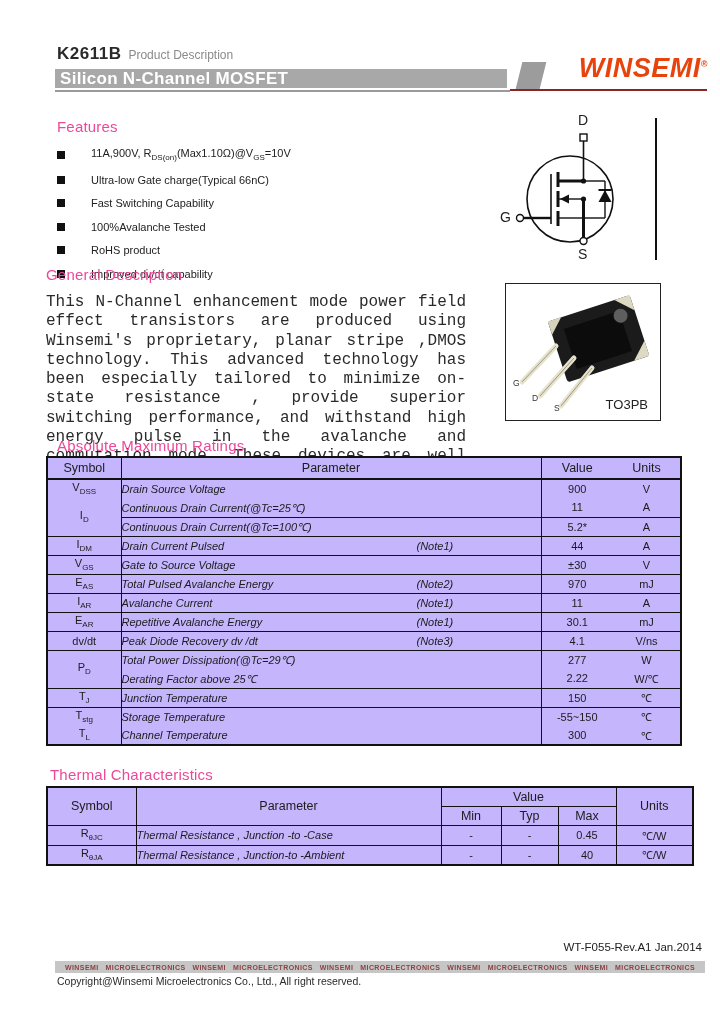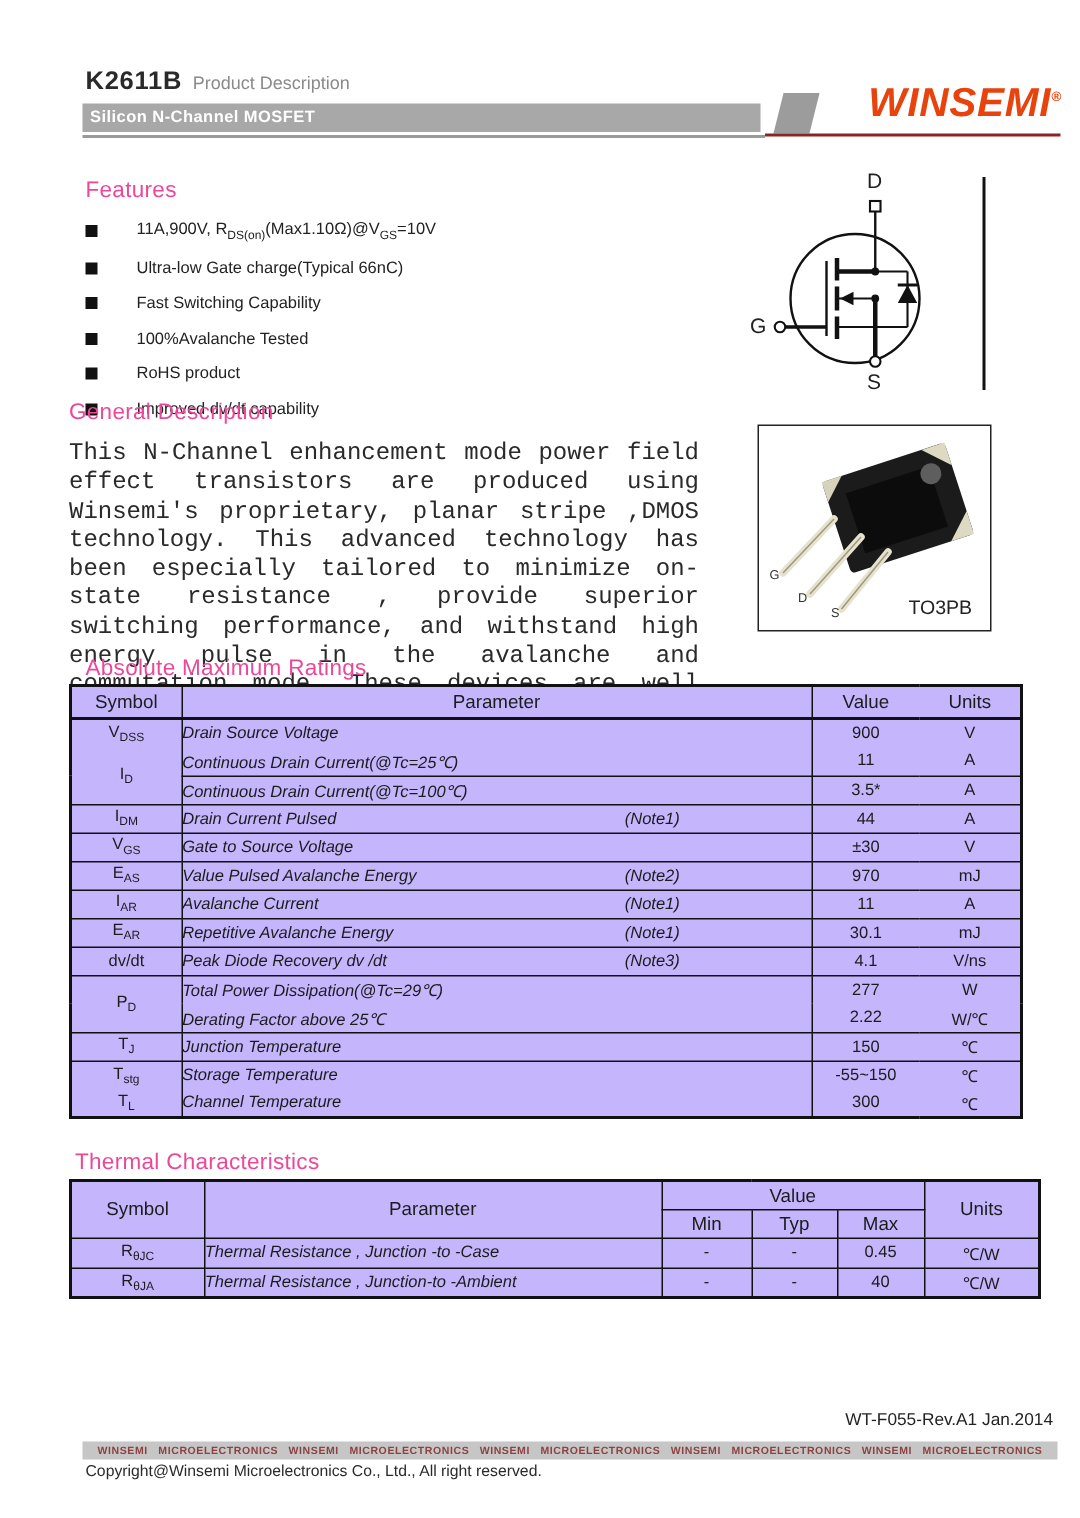--- a/index.html
+++ b/index.html
@@ -4,21 +4,21 @@
 <style>
   * { margin:0; padding:0; box-sizing:border-box; }
   body { background:#fff; font-family:"Liberation Sans", sans-serif; }
   .page { position:relative; width:720px; height:1012px; background:#ffffff; overflow:hidden; color:#1c1c1c; }
 
   
   .title-line { position:absolute; left:57px; top:44px; white-space:nowrap; }
   .part-no { font-size:17px; font-weight:bold; color:#2a2a2a; letter-spacing:0.5px; }
   .prod-desc { font-size:12px; color:#8a8a8a; margin-left:7px; }
   .banner { position:absolute; left:55px; top:69px; width:452px; height:19px; background:#a8a8a8;
-            color:#ffffff; font-size:11px; font-weight:bold; line-height:19px; padding-left:5px; letter-spacing:0.3px; }
+            color:#ffffff; font-size:17px; font-weight:bold; line-height:19px; padding-left:5px; letter-spacing:0.3px; }
   .logo-wedge { position:absolute; left:519px; top:62px; width:24px; height:27px; background:#9c9c9c; transform:skewX(-14deg); }
   .brand { position:absolute; left:540px; top:53px; width:168px; text-align:right;
            font-size:27px; font-weight:bold; font-style:italic; color:#e8430d; letter-spacing:0.5px; }
   .brand sup { font-size:9px; vertical-align:super; }
   .rule-gray { position:absolute; left:55px; top:90px; width:455px; height:2px; background:#9a9a9a; }
   .rule-maroon { position:absolute; left:510px; top:89px; width:197px; height:2px; background:#8b2424; }
 
   
   .features { position:absolute; left:57px; top:118px; width:420px; }
   .h-section { font-size:15px; color:#ec4899; letter-spacing:0.2px; }
@@ -190,38 +190,38 @@
       <td class="c">V</td>
     </tr>
     <tr>
       <td class="br c bb" rowspan="2">I<sub>D</sub></td>
       <td class="br param bb">Continuous Drain Current(@Tc=25℃)</td>
       <td class="c bb">11</td>
       <td class="c bb">A</td>
     </tr>
     <tr>
       <td class="br param bb">Continuous Drain Current(@Tc=100℃)</td>
-      <td class="c bb">3.5*</td>
+      <td class="c bb">5.2*</td>
       <td class="c bb">A</td>
     </tr>
     <tr>
       <td class="br c bb">I<sub>DM</sub></td>
       <td class="br param bb"><span>Drain Current Pulsed</span><span class="note">(Note1)</span></td>
       <td class="c bb">44</td>
       <td class="c bb">A</td>
     </tr>
     <tr>
       <td class="br c bb">V<sub>GS</sub></td>
       <td class="br param bb">Gate to Source Voltage</td>
       <td class="c bb">±30</td>
       <td class="c bb">V</td>
     </tr>
     <tr>
       <td class="br c bb">E<sub>AS</sub></td>
-      <td class="br param bb"><span>Value Pulsed Avalanche Energy</span><span class="note">(Note2)</span></td>
+      <td class="br param bb"><span>Total Pulsed Avalanche Energy</span><span class="note">(Note2)</span></td>
       <td class="c bb">970</td>
       <td class="c bb">mJ</td>
     </tr>
     <tr>
       <td class="br c bb">I<sub>AR</sub></td>
       <td class="br param bb"><span>Avalanche Current</span><span class="note">(Note1)</span></td>
       <td class="c bb">11</td>
       <td class="c bb">A</td>
     </tr>
     <tr>

